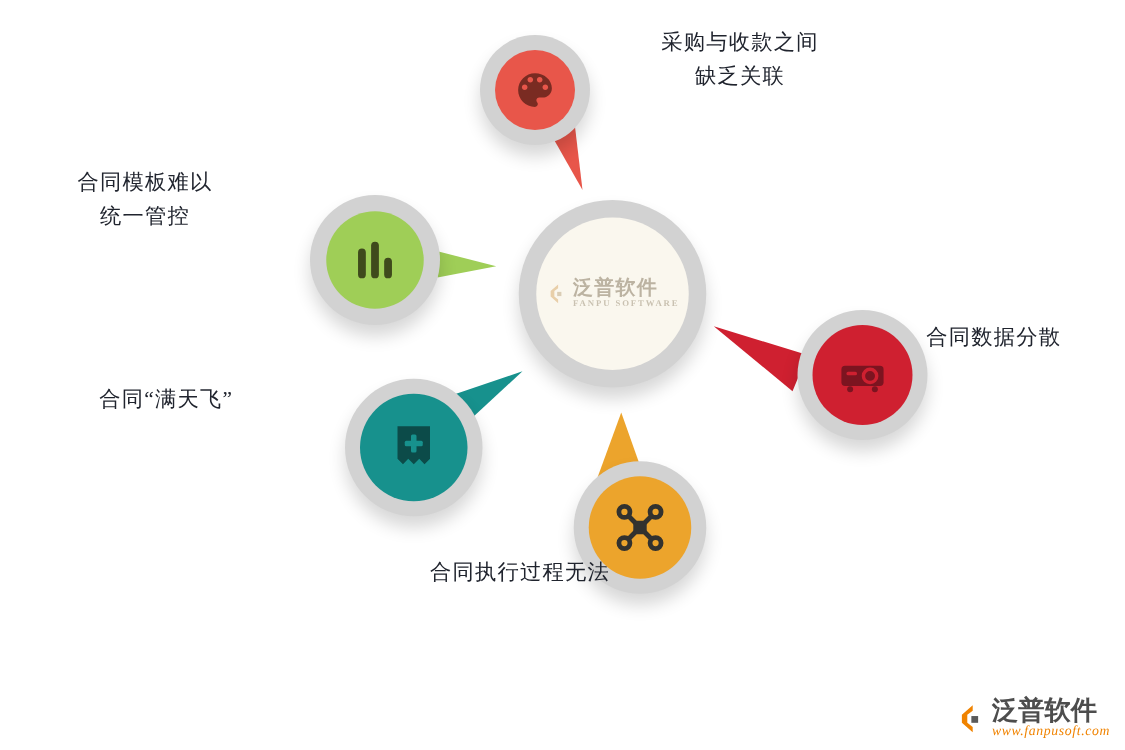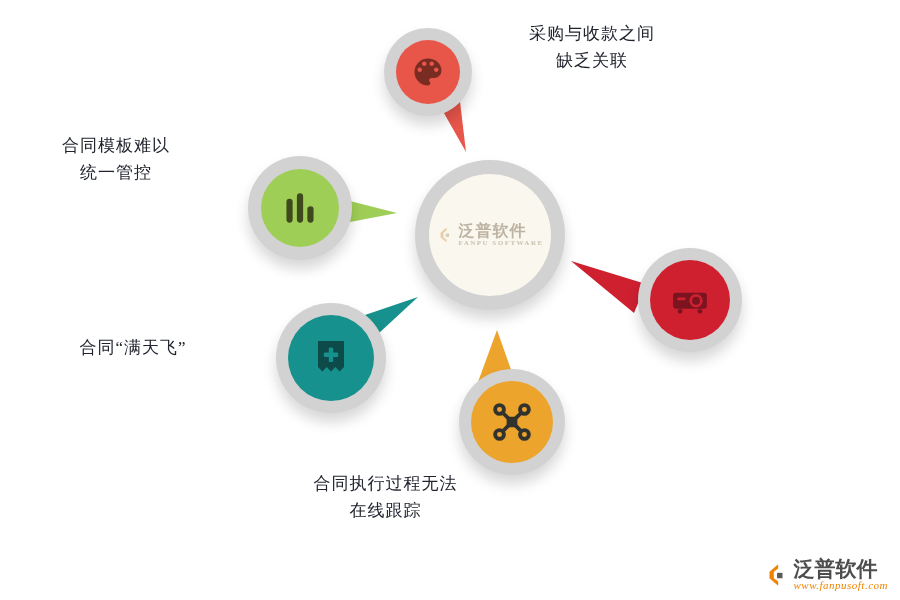--- a/index.html
+++ b/index.html
@@ -36,22 +36,22 @@
   .node-red{left:638px;top:248px;width:104px;height:104px;}
   .node-red .inner{width:80px;height:80px;background:#cf2030;}
 
   
   .label{
     position:absolute;color:#20242e;font-size:17px;line-height:27px;
     text-align:center;letter-spacing:1px;
   }
   .label-top{left:492px;top:20px;width:200px;}
   .label-green{left:26px;top:132px;width:180px;}
-  .label-teal{left:38px;top:334px;width:190px;}
-  .label-orange{left:283px;top:470px;width:205px;}
+  .label-teal{left:38px;top:306px;width:190px;}
+  .label-orange{left:283px;top:444px;width:205px;text-align:right;}
   .label-red{left:710px;top:256px;width:170px;}
 
   
   .footer{position:absolute;right:12px;bottom:8px;display:flex;align-items:center;gap:5px;}
   .footer-col{display:flex;flex-direction:column;line-height:1.05;}
   .footer-title{font-family:"Liberation Sans",sans-serif;font-weight:bold;font-size:21px;color:#4d4d4d;}
   .footer-url{font-size:11px;color:#f08300;letter-spacing:.5px;font-style:italic;}
 </style>
 </head>
 <body>
@@ -147,23 +147,25 @@
     <div>采购与收款之间</div>
     <div>缺乏关联</div>
   </div>
 
   <div class="label label-teal">
     <div>合同“满天飞”</div>
   </div>
 
   <div class="label label-orange">
     <div>合同执行过程无法</div>
-    <div>在线跟踪</div>
   </div>
 
+  <div class="label label-red">
+    <div>合同数据分散</div>
+  </div>
 
   <div class="footer">
     <svg width="26" height="30" viewBox="0 0 24 24">
       <path d="M14 2 L6 9 L6 15 L14 22 L14 18 L10 15 L10 9 L14 6 Z" fill="#f08300"></path>
       <rect x="13" y="10" width="5" height="5" fill="#5a5a5a"></rect>
     </svg>
     <span class="footer-col">
       <span class="footer-title">泛普软件</span>
       <span class="footer-url">www.fanpusoft.com</span>
     </span>

